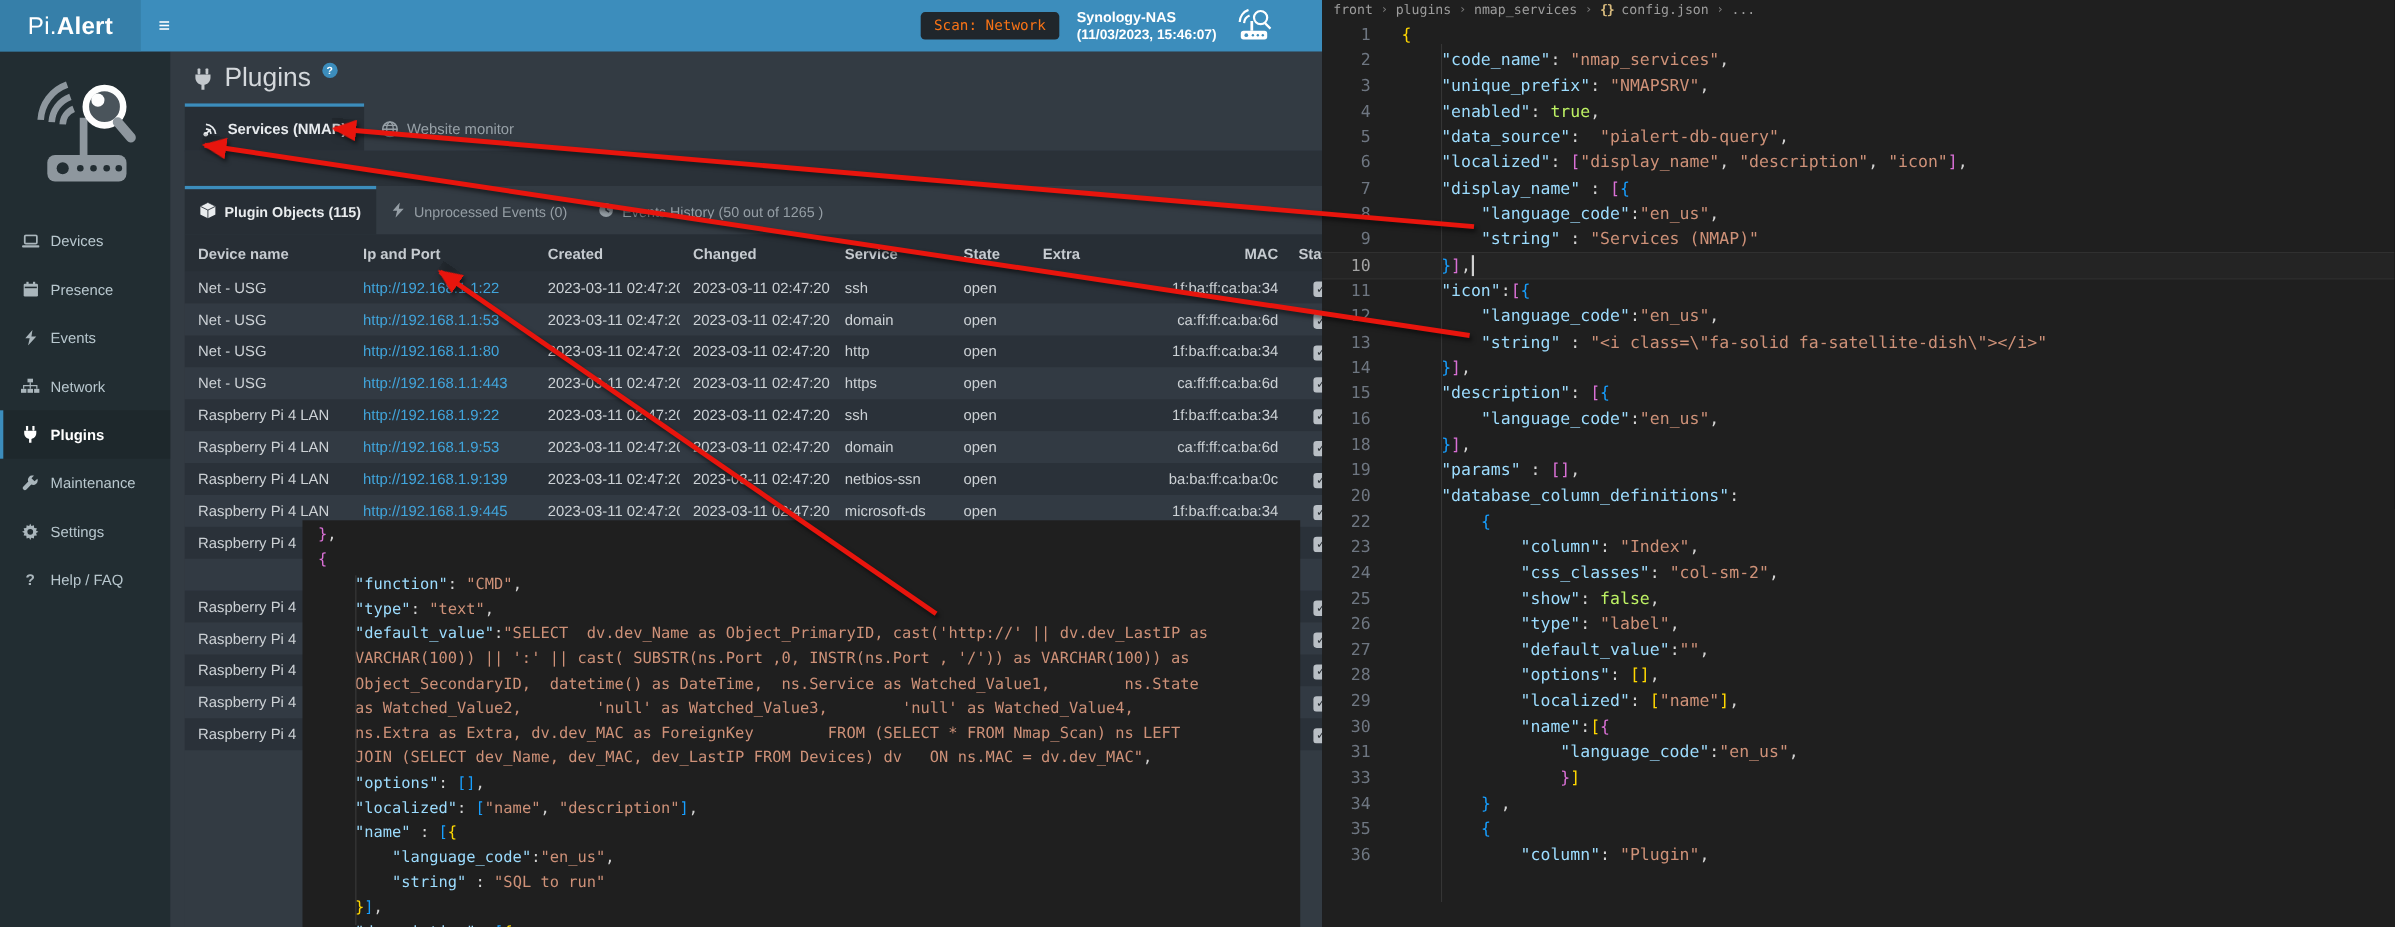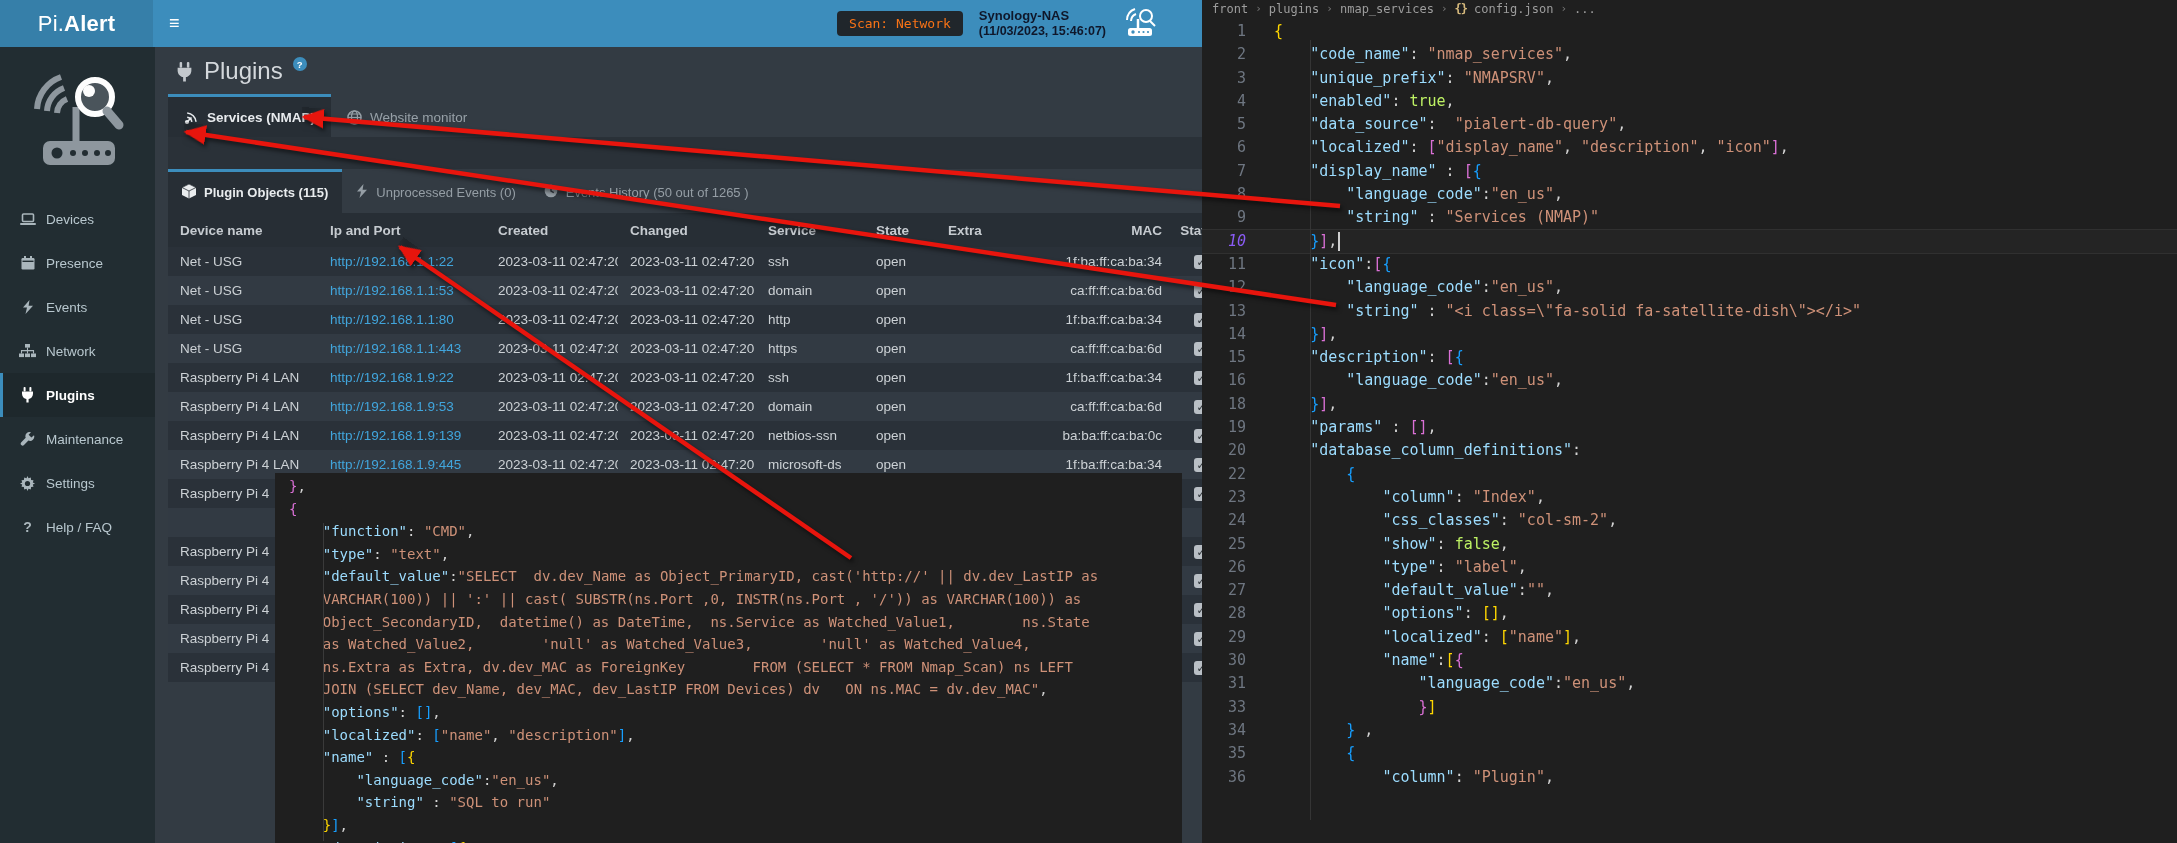--- a/index.html
+++ b/index.html
@@ -1,28 +1,28 @@
 <!DOCTYPE html>
 <html><head>
 <meta charset="utf-8">
 <style>
   html,body{margin:0;padding:0;background:#111;}
   #stage{position:relative;width:2177px;height:843px;overflow:hidden;
     font-family:"Liberation Sans",sans-serif;background:#1f1f1f;}
   
   #app{position:absolute;left:0;top:0;width:1202px;height:843px;background:#333b43;overflow:hidden;}
   #navbar{position:absolute;left:0;top:0;width:100%;height:47px;background:#3c8dbc;display:flex;align-items:center;}
-  #brand{width:153px;height:47px;background:#367fa9;color:#fff;display:flex;align-items:center;justify-content:center;
+  #brand{width:128px;height:47px;background:#367fa9;color:#fff;display:flex;align-items:center;justify-content:center;
     font-size:22px;letter-spacing:.2px;flex:0 0 auto;}
   #brand b{font-weight:700;}
   #hamburger{color:#fff;font-size:18px;padding:0 16px;cursor:pointer;}
   #nav-right{margin-left:auto;display:flex;align-items:center;gap:16px;padding-right:40px;}
   #scan-badge{background:#20262b;color:#f97316;font-family:"DejaVu Sans Mono",monospace;font-size:13px;
     padding:5px 12px;border-radius:4px;}
-  #nas-info{color:#0f172a;text-align:left;line-height:1.25;}
+  #nas-info{color:#ffffff;text-align:left;line-height:1.25;}
   #nas-info .nm{font-weight:700;font-size:13px;}
   #nas-info .tm{font-weight:700;font-size:12.5px;}
   #nav-logo{width:40px;height:34px;}
   
   #sidebar{position:absolute;left:0;top:47px;width:155px;height:796px;background:#222d32;}
   #logo-art{margin:14px auto 6px auto;width:130px;height:130px;display:block;}
   #menu{margin-top:4px;}
   .mitem{display:flex;align-items:center;gap:10px;height:44px;padding-left:16px;color:#b8c7ce;font-size:13.5px;
     border-left:3px solid transparent;cursor:pointer;}
   .mitem .micon{width:17px;height:15px;display:inline-flex;align-items:center;justify-content:center;color:#aab6bc;font-size:14px;}
@@ -69,21 +69,21 @@
   #editor{position:absolute;left:1202px;top:0;width:975px;height:843px;background:#1f1f1f;overflow:hidden;}
   #breadcrumb{height:17px;display:flex;align-items:center;gap:7px;padding-left:10px;font-size:12px;color:#9d9d9d;}
   #breadcrumb .sep{color:#7a7a7a;font-size:11px;}
   #breadcrumb .bjson{color:#d7ba7d;font-weight:700;letter-spacing:-1px;}
   .bc-item{cursor:pointer;}
   #code-lines{position:relative;font-size:15px;line-height:23.3px;color:#d4d4d4;padding-top:3px;}
   .cl{display:flex;position:relative;}
   .cl .ln{width:44px;text-align:right;color:#6e7681;flex:0 0 auto;user-select:none;}
   .cl .lc{white-space:pre;padding-left:28px;}
   .cl.active{background:#242424;border-top:1px solid #303030;border-bottom:1px solid #303030;margin:-1px 0;}
-  .cl.active .ln{color:#8b5cf6;font-style:italic;}
+  .cl.active .ln{color:#a3a3a3;}
   #editor-guide{position:absolute;left:1310px;top:40px;width:1px;height:780px;background:#353535;z-index:3;}
   #cursor{position:absolute;left:136px;top:2px;width:2px;height:19px;background:#d0d0d0;}
   .tok-key{color:#9cdcfe;} .tok-str{color:#ce9178;} .tok-kw{color:#bef264;}
   
   #arrows{position:absolute;left:0;top:0;width:2177px;height:843px;pointer-events:none;z-index:50;}
   #arrows path,#arrows line{filter:drop-shadow(2px 3px 2px rgba(0,0,0,0.55));}
 </style>
 </head>
 <body>
 

